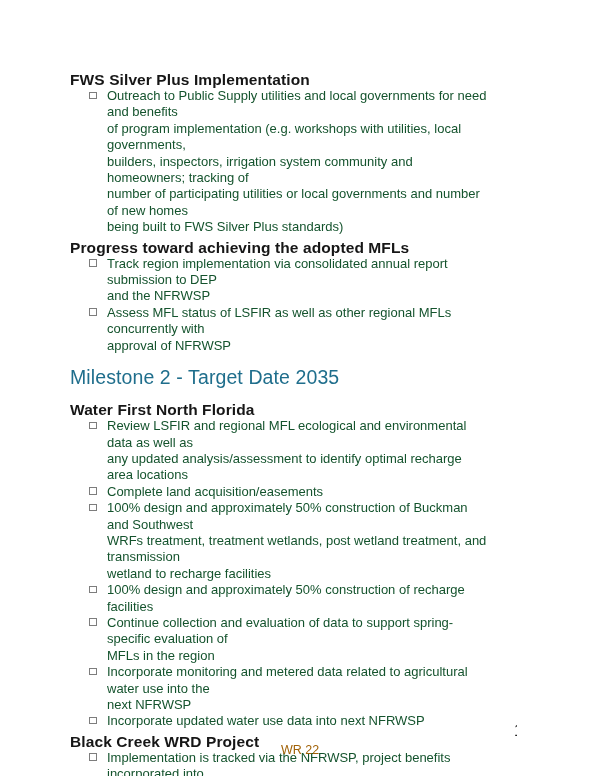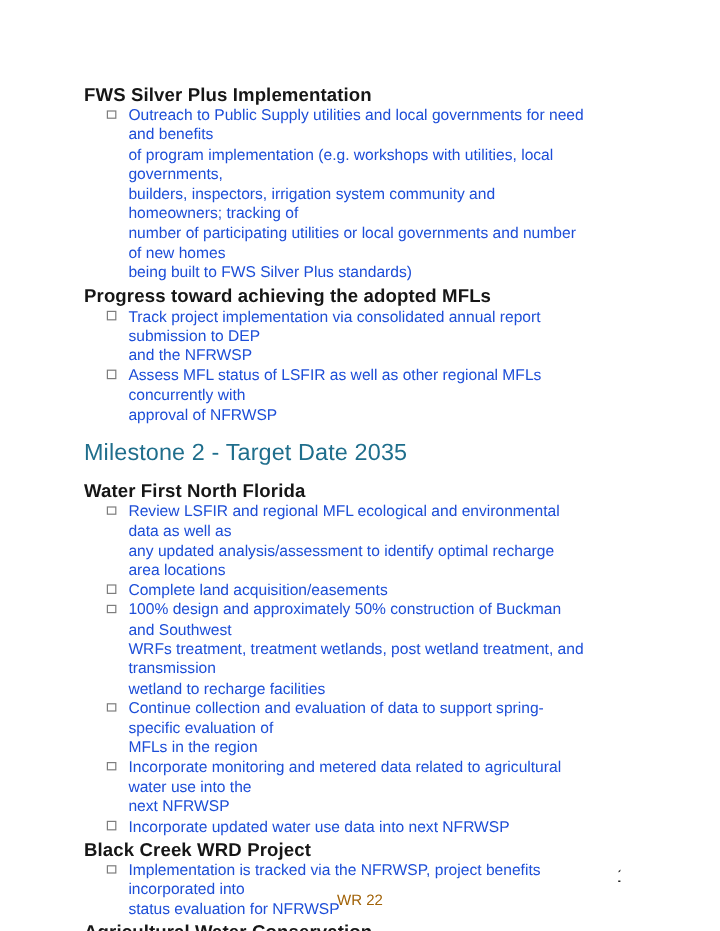--- a/index.html
+++ b/index.html
@@ -38,21 +38,21 @@
   ul.checklist {
     list-style: none;
     margin: 0;
     padding: 0;
   }
   li.check-item {
     position: relative;
     padding-left: 37px;
     font-size: 13px;
     line-height: 16.4px;
-    color: #1d4ed8;
+    color: #14532d;
   }
   .checkbox-glyph {
     position: absolute;
     left: 19px;
     top: 3.5px;
     width: 7.5px;
     height: 7.5px;
     border: 1px solid #7d7d7d;
     background: #ffffff;
     box-sizing: border-box;
@@ -94,21 +94,21 @@
 number of participating utilities or local governments and number of new homes
 being built to FWS Silver Plus standards)</span>
           </li>
         </ul>
       </section>
       <section>
         <h2 class="section-heading">Progress toward achieving the adopted MFLs</h2>
         <ul class="checklist">
           <li class="check-item">
             <span class="checkbox-glyph"></span>
-            <span class="item-text">Track project implementation via consolidated annual report submission to DEP
+            <span class="item-text">Track region implementation via consolidated annual report submission to DEP
 and the NFRWSP</span>
           </li>
           <li class="check-item">
             <span class="checkbox-glyph"></span>
             <span class="item-text">Assess MFL status of LSFIR as well as other regional MFLs concurrently with
 approval of NFRWSP</span>
           </li>
         </ul>
       </section>
       <section>
@@ -124,20 +124,24 @@
           </li>
           <li class="check-item">
             <span class="checkbox-glyph"></span>
             <span class="item-text">Complete land acquisition/easements</span>
           </li>
           <li class="check-item">
             <span class="checkbox-glyph"></span>
             <span class="item-text">100% design and approximately 50% construction of Buckman and Southwest
 WRFs treatment, treatment wetlands, post wetland treatment, and transmission
 wetland to recharge facilities</span>
+          </li>
+          <li class="check-item">
+            <span class="checkbox-glyph"></span>
+            <span class="item-text">100% design and approximately 50% construction of recharge facilities</span>
           </li>
         </ul>
       </section>
       <section>
         <ul class="checklist">
           <li class="check-item">
             <span class="checkbox-glyph"></span>
             <span class="item-text">Continue collection and evaluation of data to support spring-specific evaluation of
 MFLs in the region</span>
           </li>

